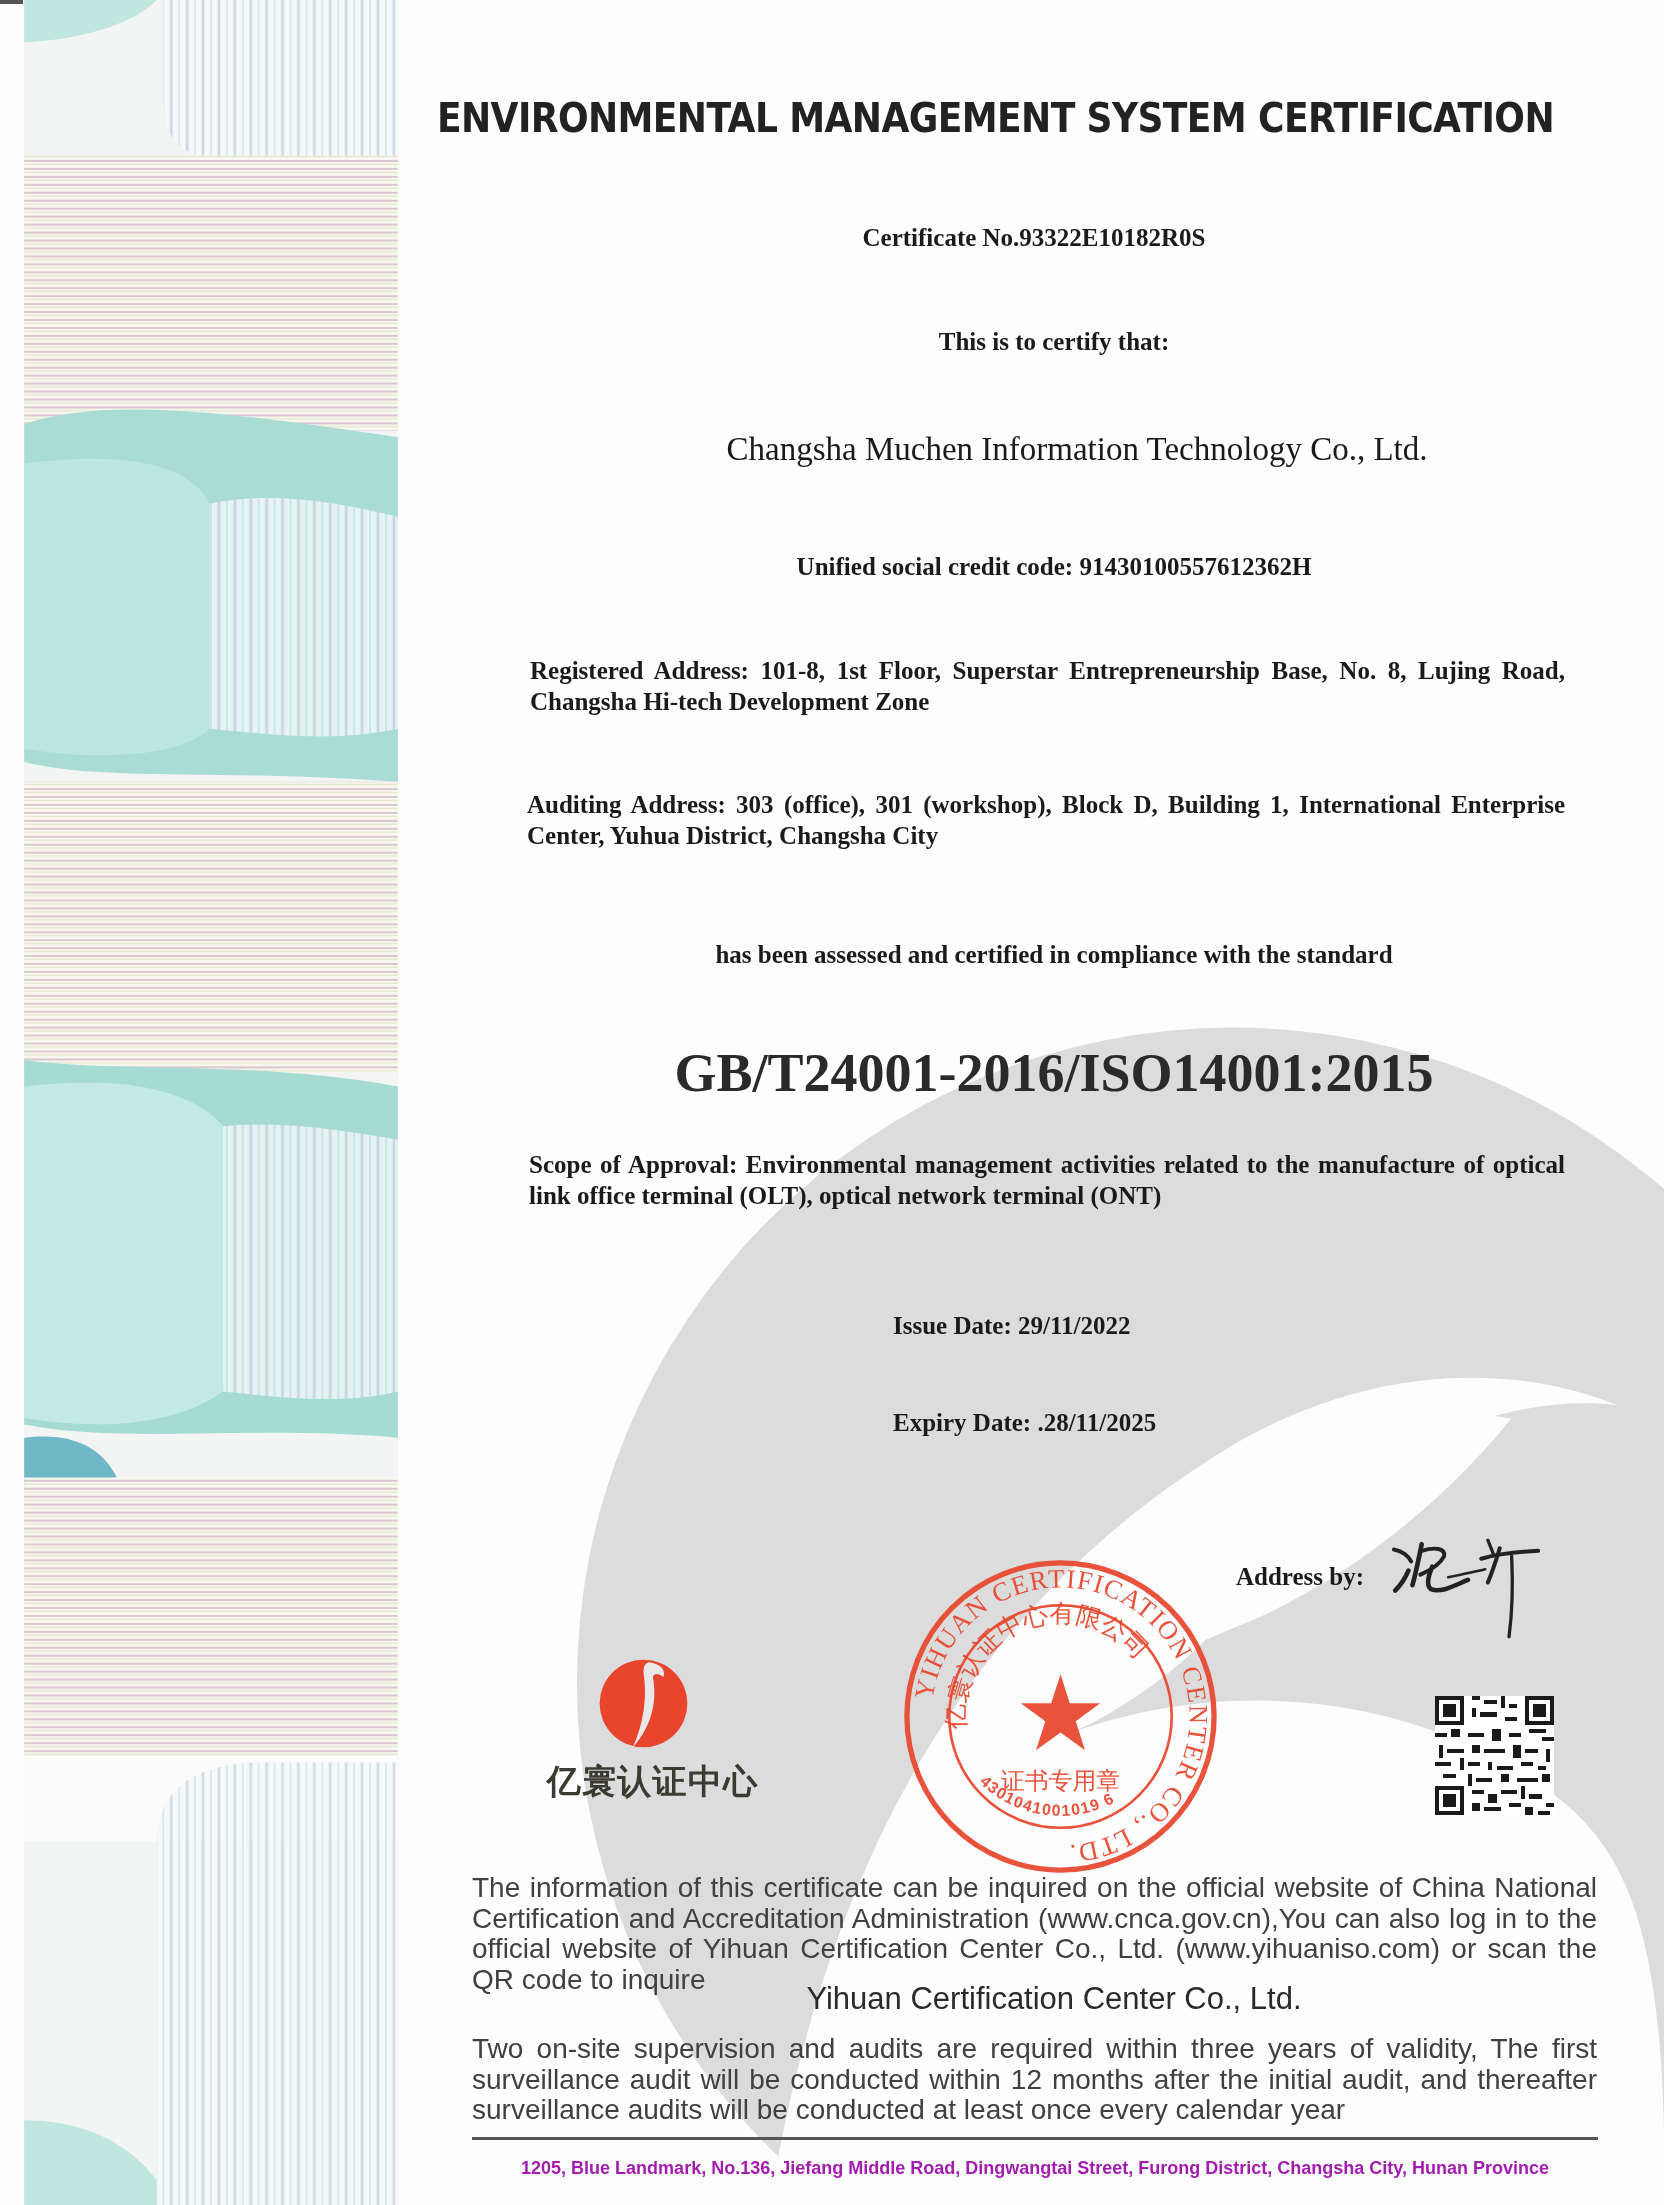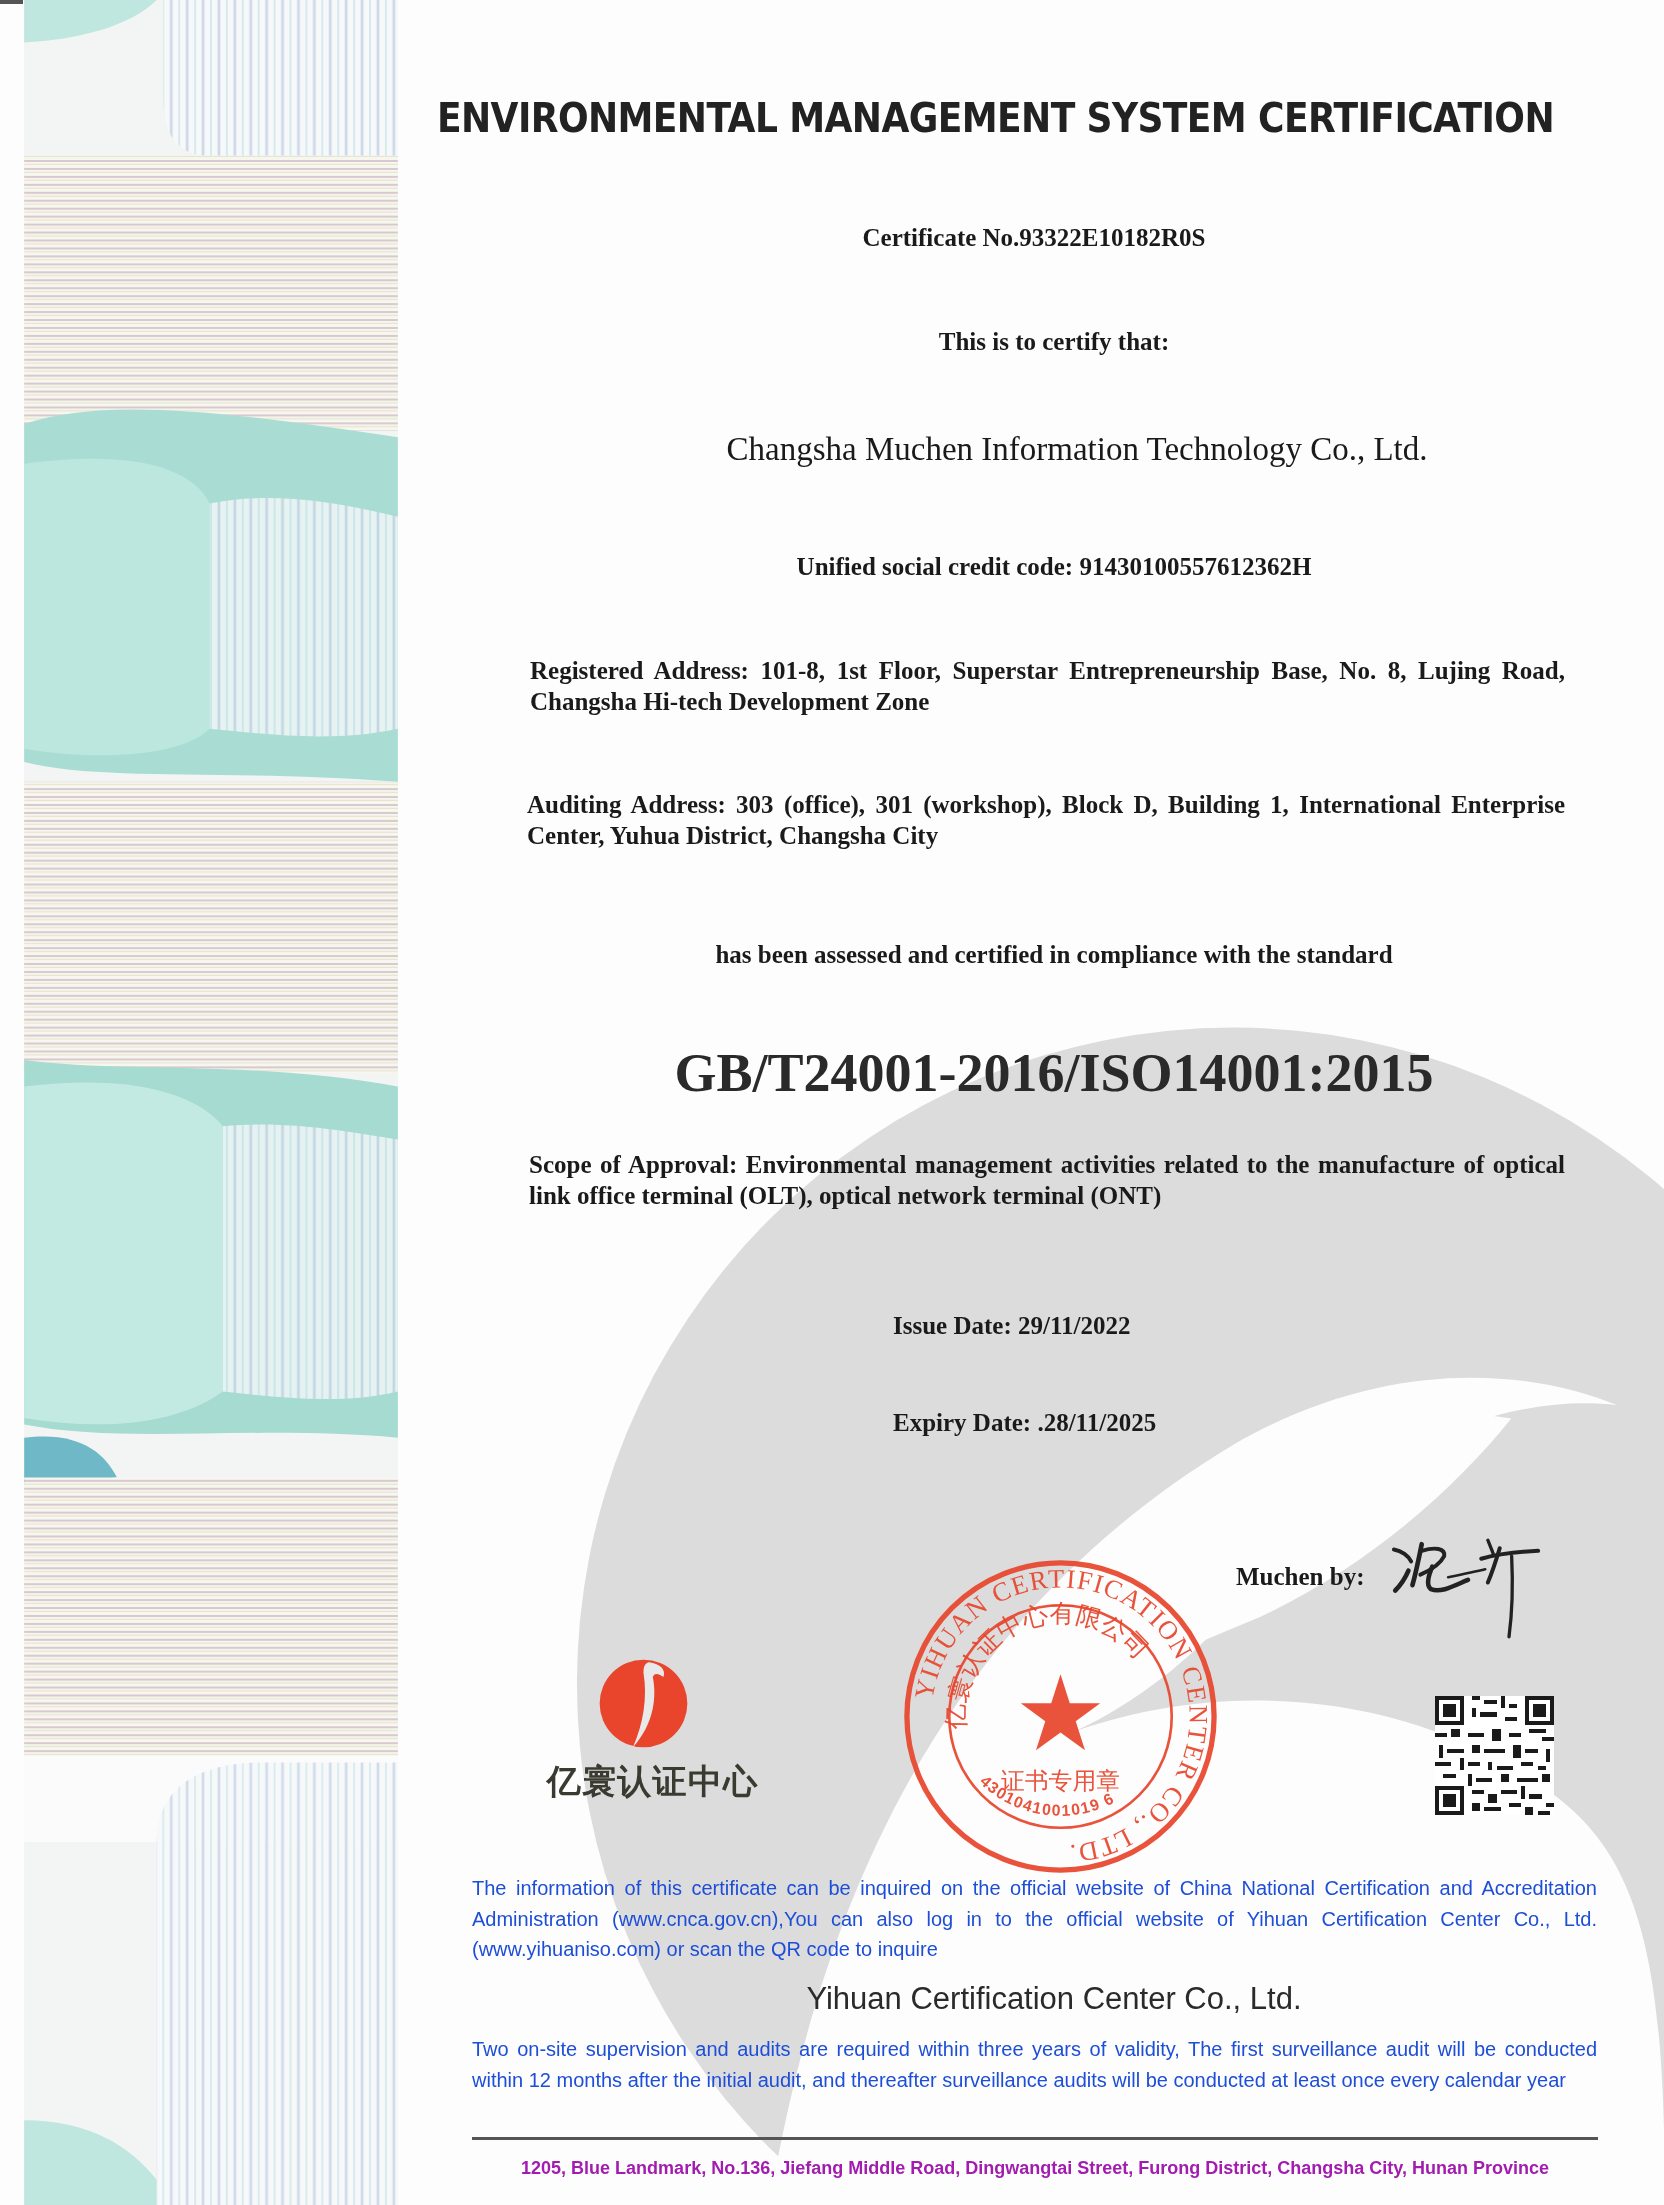--- a/index.html
+++ b/index.html
@@ -26,21 +26,21 @@
   #scope { left:529px; top:1150px; width:1036px; }
   #issue-date { left:893px; top:1312px; font-size:25px; font-weight:bold; white-space:nowrap; }
   #expiry-date { left:893px; top:1409px; font-size:25px; font-weight:bold; white-space:nowrap; }
   #issued-by { left:1236px; top:1563px; font-size:25px; font-weight:bold; white-space:nowrap; }
   #signature { left:1382px; top:1524px; width:172px; height:133px; }
   #logo { left:517px; top:1637px; width:265px; height:172px; }
   #logo-mark { left:80px; top:20px; width:93px; height:93px; }
   #logo-text { left:6.6px; top:122px; width:258px; text-align:center; font-family:"DejaVu Sans", sans-serif; font-weight:bold; font-size:34px; color:#3a3a30; letter-spacing:1.3px; }
   #seal { left:895px; top:1551px; width:331px; height:331px; }
   #qr { left:1435px; top:1696px; width:119px; height:119px; background:#fff; }
-  .info { left:472px; width:1125px; font-family:"Liberation Sans", sans-serif; font-size:20px; line-height:30.5px; text-align:justify; text-align-last:left; color:#1d4ed8; }
+  .info { left:472px; width:1125px; font-family:"Liberation Sans", sans-serif; font-size:28px; line-height:30.5px; text-align:justify; text-align-last:left; color:#404040; }
   #info-1 { top:1873px; }
   #issuer-name { left:464px; top:1981px; width:1180px; font-family:"Liberation Sans", sans-serif; font-size:31px; color:#2a2a2a; }
   #info-2 { top:2034px; }
   #footer-rule { left:472px; top:2137px; width:1126px; height:2.7px; background:#555; }
   #footer-addr { left:472px; top:2158px; width:1126px; font-family:"Liberation Sans", sans-serif; font-weight:bold; font-size:18px; text-align:center; color:#a21caf; white-space:nowrap; }
 </style>
 </head>
 <body>
 
 <div id="corner-mark" class="abs"></div>
@@ -101,21 +101,21 @@
 <div id="certify" class="abs center serif">This is to certify that:</div>
 <div id="company" class="abs center serif">Changsha Muchen Information Technology Co., Ltd.</div>
 <div id="credit" class="abs center serif">Unified social credit code: 91430100557612362H</div>
 <div id="reg-addr" class="abs para serif">Registered Address: 101-8, 1st Floor, Superstar Entrepreneurship Base, No. 8, Lujing Road, Changsha Hi-tech Development Zone</div>
 <div id="aud-addr" class="abs para serif">Auditing Address: 303 (office), 301 (workshop), Block D, Building 1, International Enterprise Center, Yuhua District, Changsha City</div>
 <div id="assessed" class="abs center serif">has been assessed and certified in compliance with the standard</div>
 <div id="standard" class="abs center serif">GB/T24001-2016/ISO14001:2015</div>
 <div id="scope" class="abs para serif">Scope of Approval: Environmental management activities related to the manufacture of optical link office terminal (OLT), optical network terminal (ONT)</div>
 <div id="issue-date" class="abs serif">Issue Date:  29/11/2022</div>
 <div id="expiry-date" class="abs serif">Expiry Date: .28/11/2025</div>
-<div id="issued-by" class="abs serif">Muchen by:</div>
+<div id="issued-by" class="abs serif">Address by:</div>
 
 <svg id="signature" class="abs" viewBox="0 0 260 200" xmlns="http://www.w3.org/2000/svg" fill="none" stroke="#222" stroke-linecap="round" stroke-linejoin="round">
   <path d="M18 38 C30 40 40 48 44 56" stroke-width="6"></path>
   <path d="M40 70 C34 84 26 94 20 100" stroke-width="7"></path>
   <path d="M60 30 C56 50 52 70 46 92" stroke-width="7"></path>
   <path d="M60 40 C80 34 96 36 94 48 C88 60 72 70 58 76" stroke-width="6"></path>
   <path d="M76 64 C70 78 66 92 74 98 C90 104 110 92 130 84" stroke-width="7"></path>
   <path d="M100 80 C120 76 140 72 156 68" stroke-width="4"></path>
   <path d="M160 24 L168 44" stroke-width="5"></path>
   <path d="M150 52 C170 46 196 42 236 40" stroke-width="6"></path>

